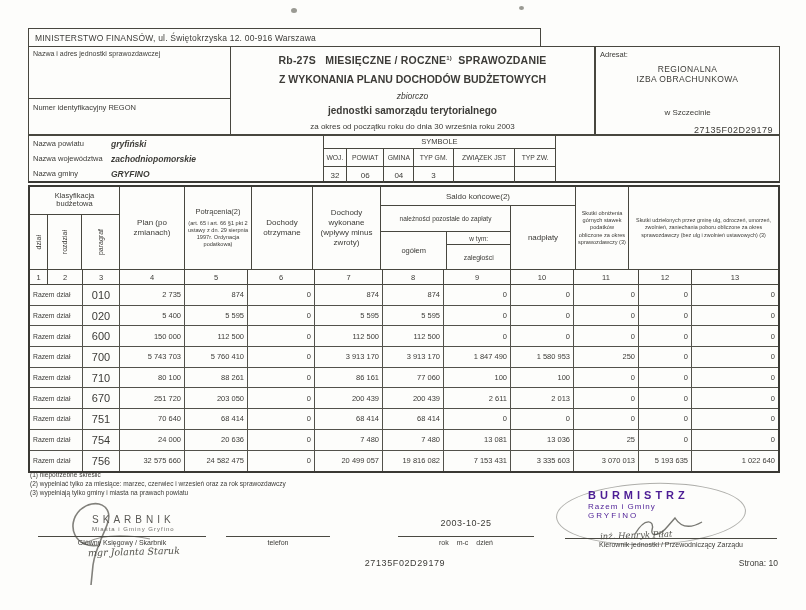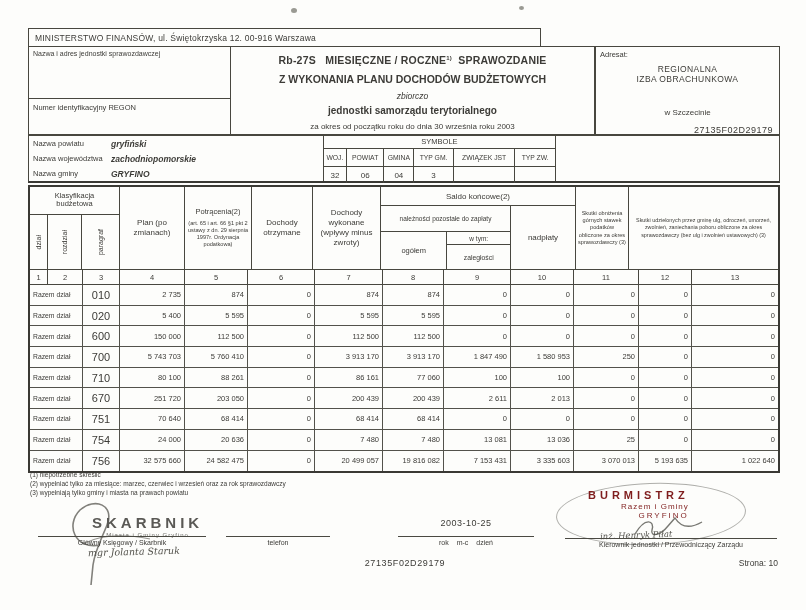--- a/index.html
+++ b/index.html
@@ -88,26 +88,26 @@
   .tc{border-right:1px solid #53524b;display:flex;align-items:center;font-size:7.5px}
   .tc:last-child{border-right:none;flex:1}
   .c-label{width:53px;font-size:6.8px;padding-left:3px}
   .c-dzial{width:37px;justify-content:center;font-size:11px}
   .c4{width:65px}.c5{width:63px}.c6{width:67px}.c7{width:68px}.c8{width:61px}.c9{width:67px}.c10{width:63px}.c11{width:65px}.c12{width:53px}
   .num{justify-content:flex-end;padding-right:3px}
 
   
   .footnotes{left:30px;top:471px;font-size:6.5px;line-height:1.35}
   .stamp-skarbnik{left:92px;top:514px;text-align:center;color:#5a5955}
-  .stamp-skarbnik .s1{font-size:15px;letter-spacing:4px;font-weight:bold}
+  .stamp-skarbnik .s1{font-size:10px;letter-spacing:4px;font-weight:normal}
   .stamp-skarbnik .s2{font-size:6px;letter-spacing:1px;margin-top:1px;color:#6d6c67}
   .sigline{position:absolute;border-top:1px solid #4a4942}
   .siglabel{position:absolute;font-size:7px;text-align:center}
   .handwrite{position:absolute;font-family:"DejaVu Serif",serif;font-style:italic;color:#55544e}
-  .stamp-burmistrz{left:588px;top:489px;text-align:right;color:#7f1d1d}
+  .stamp-burmistrz{left:588px;top:489px;text-align:left;color:#4c1d95}
   .stamp-burmistrz .b1{font-size:11px;letter-spacing:4px;font-weight:bold}
   .stamp-burmistrz .b2{font-size:8px;margin-top:1px;letter-spacing:1px}
   .stamp-burmistrz .b3{font-size:8px;letter-spacing:2px}
   .oval{left:556px;top:483px;width:190px;height:62px;border:1.2px solid rgba(110,110,104,.55);border-radius:50%;transform:rotate(-2deg)}
   .doc-code{left:300px;top:558px;width:210px;text-align:center;font-size:9px;letter-spacing:.6px}
   .page-num{left:700px;top:558px;width:78px;text-align:right;font-size:8.5px}
   .datev{left:398px;top:518px;width:136px;text-align:center;font-size:9px;letter-spacing:.5px}
 </style>
 </head>
 <body>

